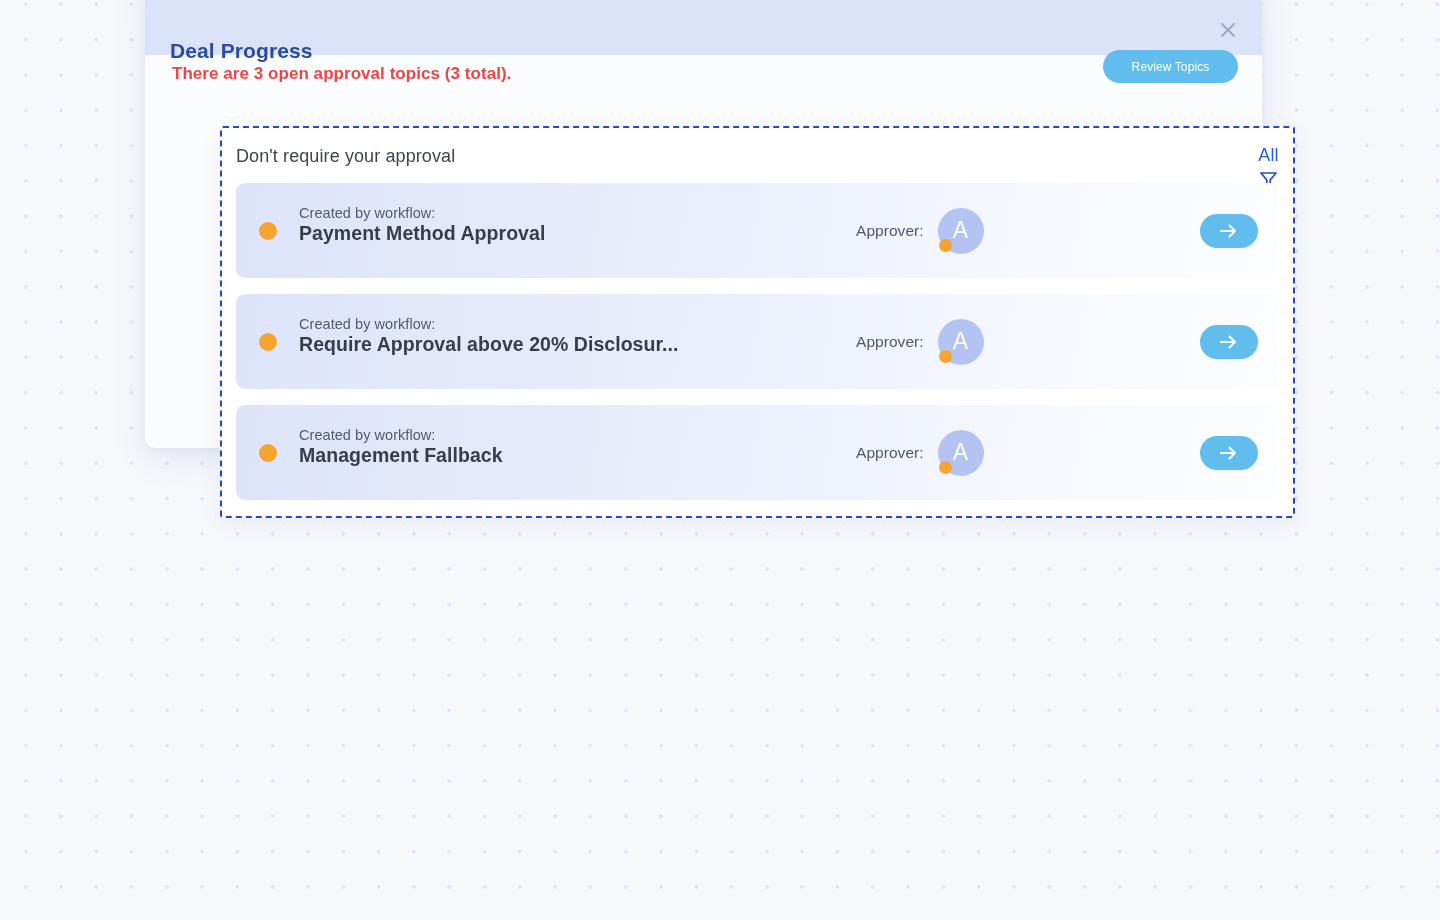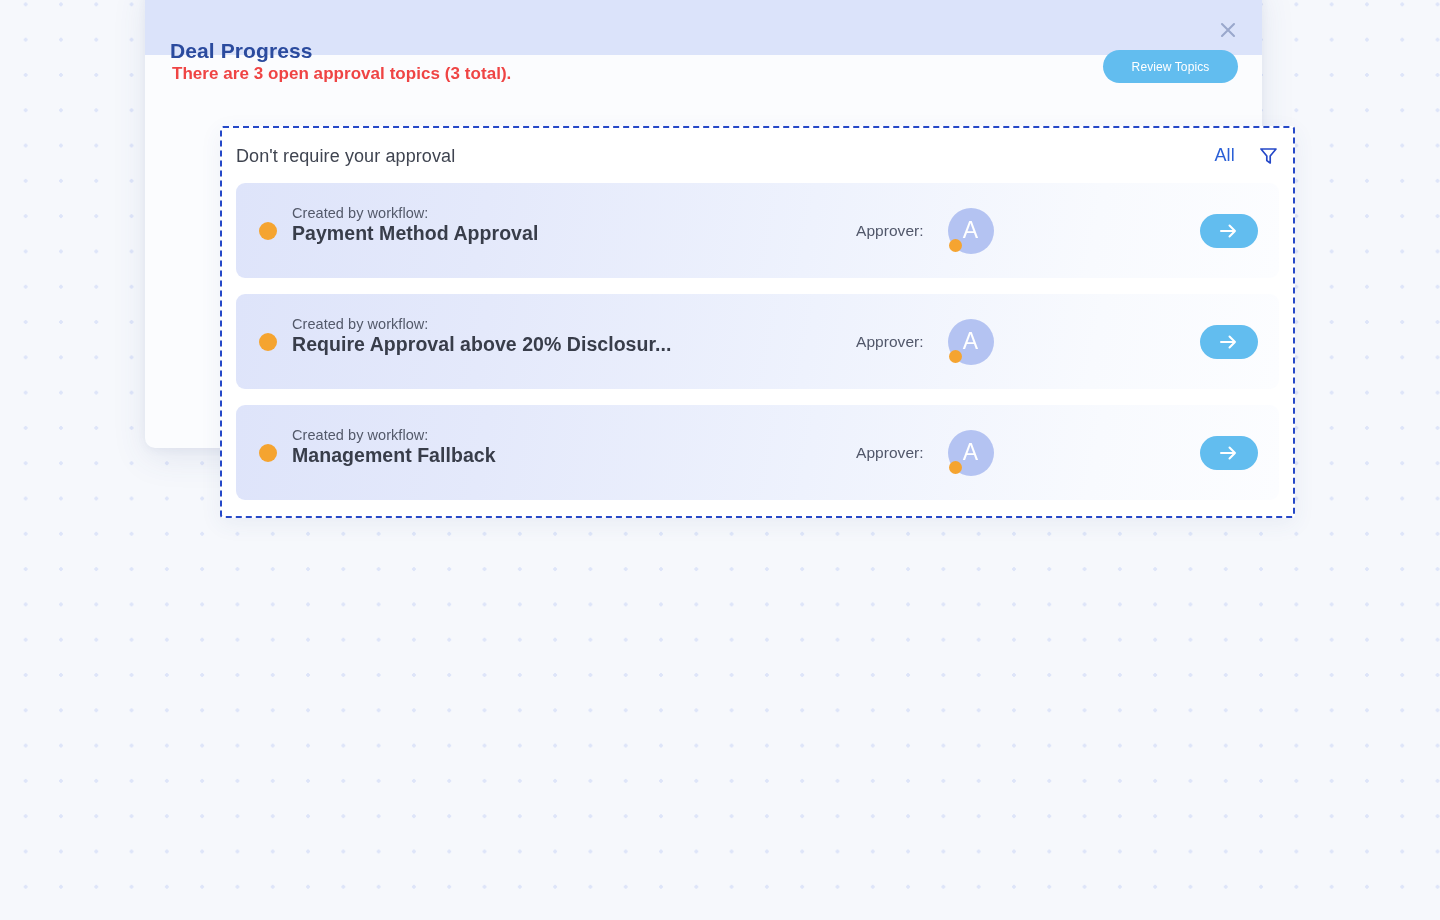--- a/index.html
+++ b/index.html
@@ -129,22 +129,23 @@
     font-size: 18px;
     color: #3f4450;
     letter-spacing: 0.1px;
   }
   .filter-group {
     position: absolute;
     right: 14px;
     top: 17px;
     display: flex;
     align-items: center;
-    gap: 23px;
+    gap: 3px;
     cursor: pointer;
+    flex-direction: column;
   }
   .filter-all {
     font-size: 18px;
     color: #2a5fd6;
     letter-spacing: 0.2px;
   }
   .filter-icon svg { display: block; }
 
   
   .rows {
@@ -165,21 +166,21 @@
     left: 23px;
     top: 50%;
     transform: translateY(-50%);
     width: 18px;
     height: 18px;
     border-radius: 50%;
     background: #f5a430;
   }
   .row-texts {
     position: absolute;
-    left: 56px;
+    left: 63px;
     top: 22px;
   }
   .row-sub {
     font-size: 14.5px;
     color: #53596a;
     letter-spacing: 0.05px;
   }
   .row-title {
     margin-top: 1px;
     font-size: 19.5px;
@@ -188,21 +189,21 @@
     letter-spacing: 0.05px;
     white-space: nowrap;
   }
   .approver-block {
     position: absolute;
     left: 620px;
     top: 50%;
     transform: translateY(-50%);
     display: flex;
     align-items: center;
-    gap: 24px;
+    gap: 14px;
   }
   .approver-label {
     font-size: 15.5px;
     color: #51576a;
     letter-spacing: 0.05px;
   }
   .avatar-wrap {
     position: relative;
     width: 46px;
     height: 46px;

